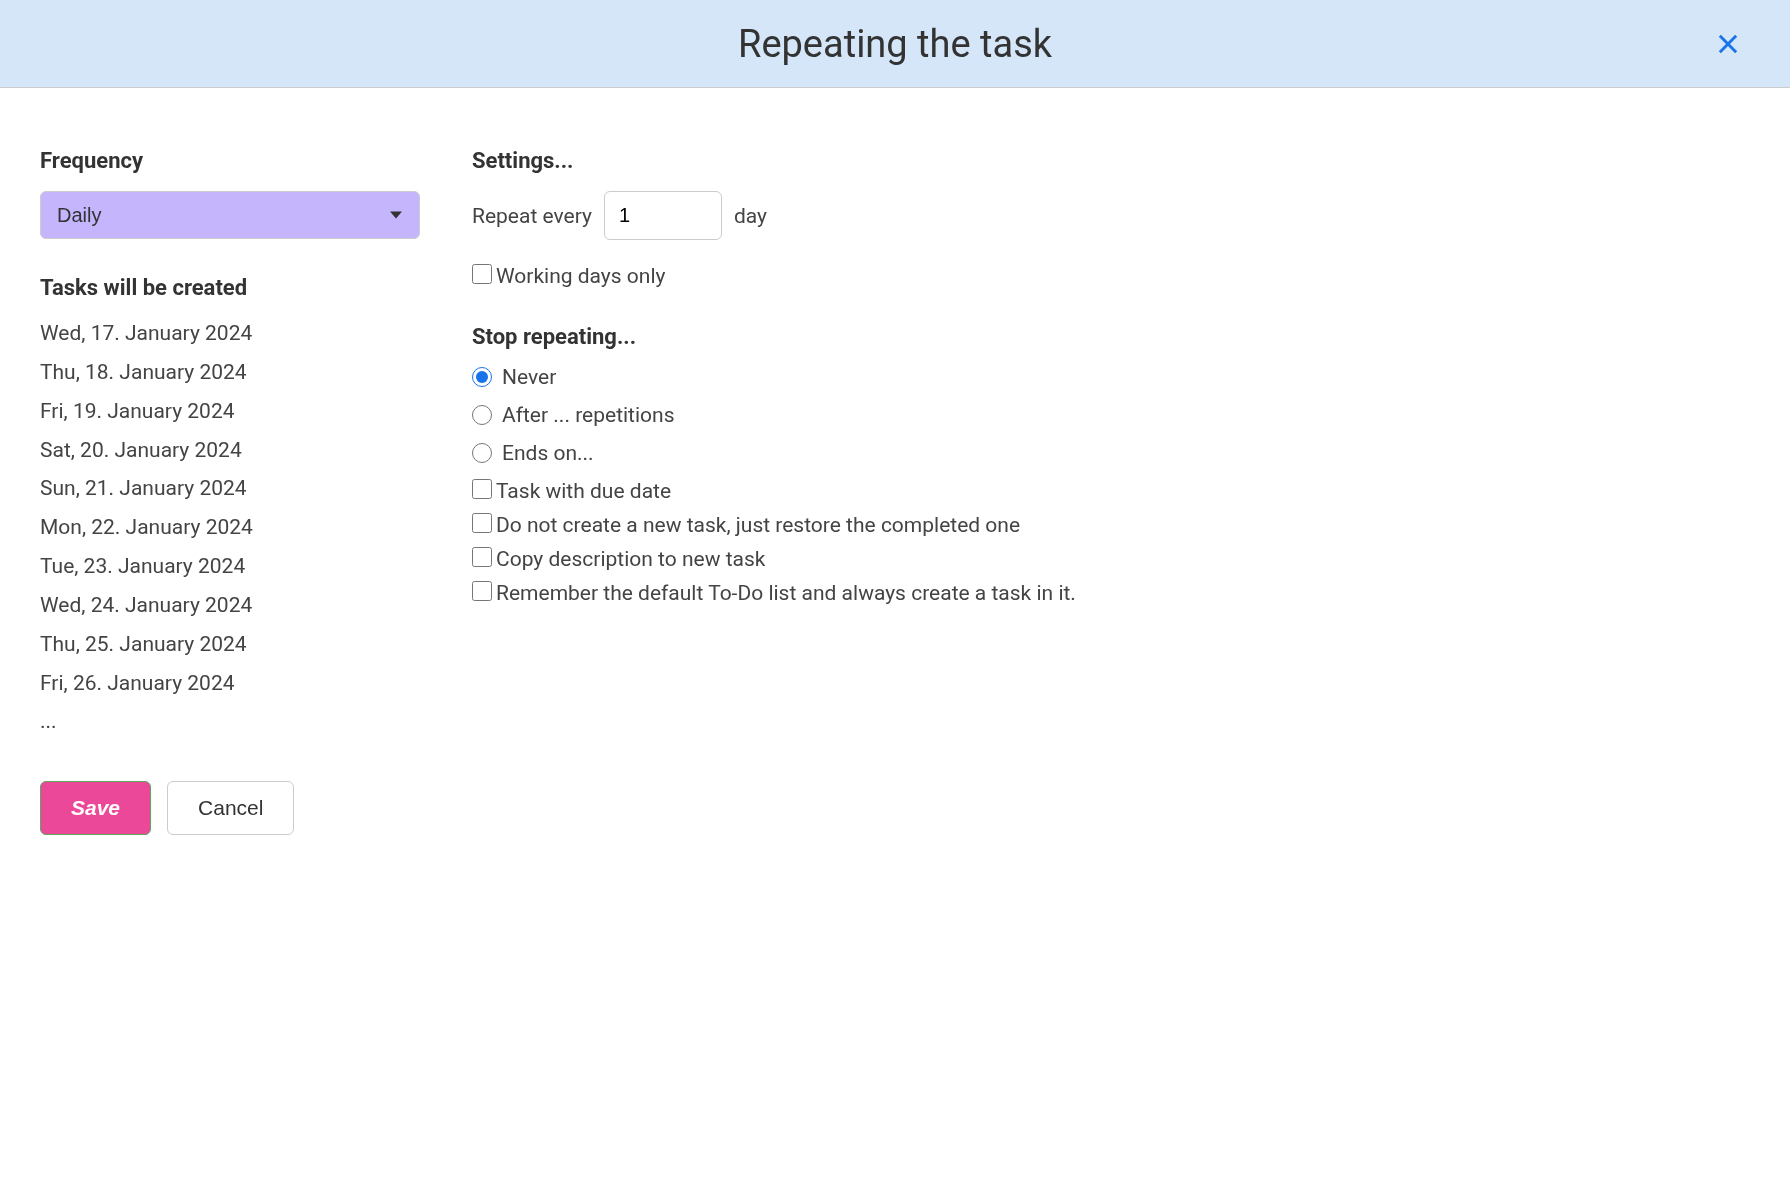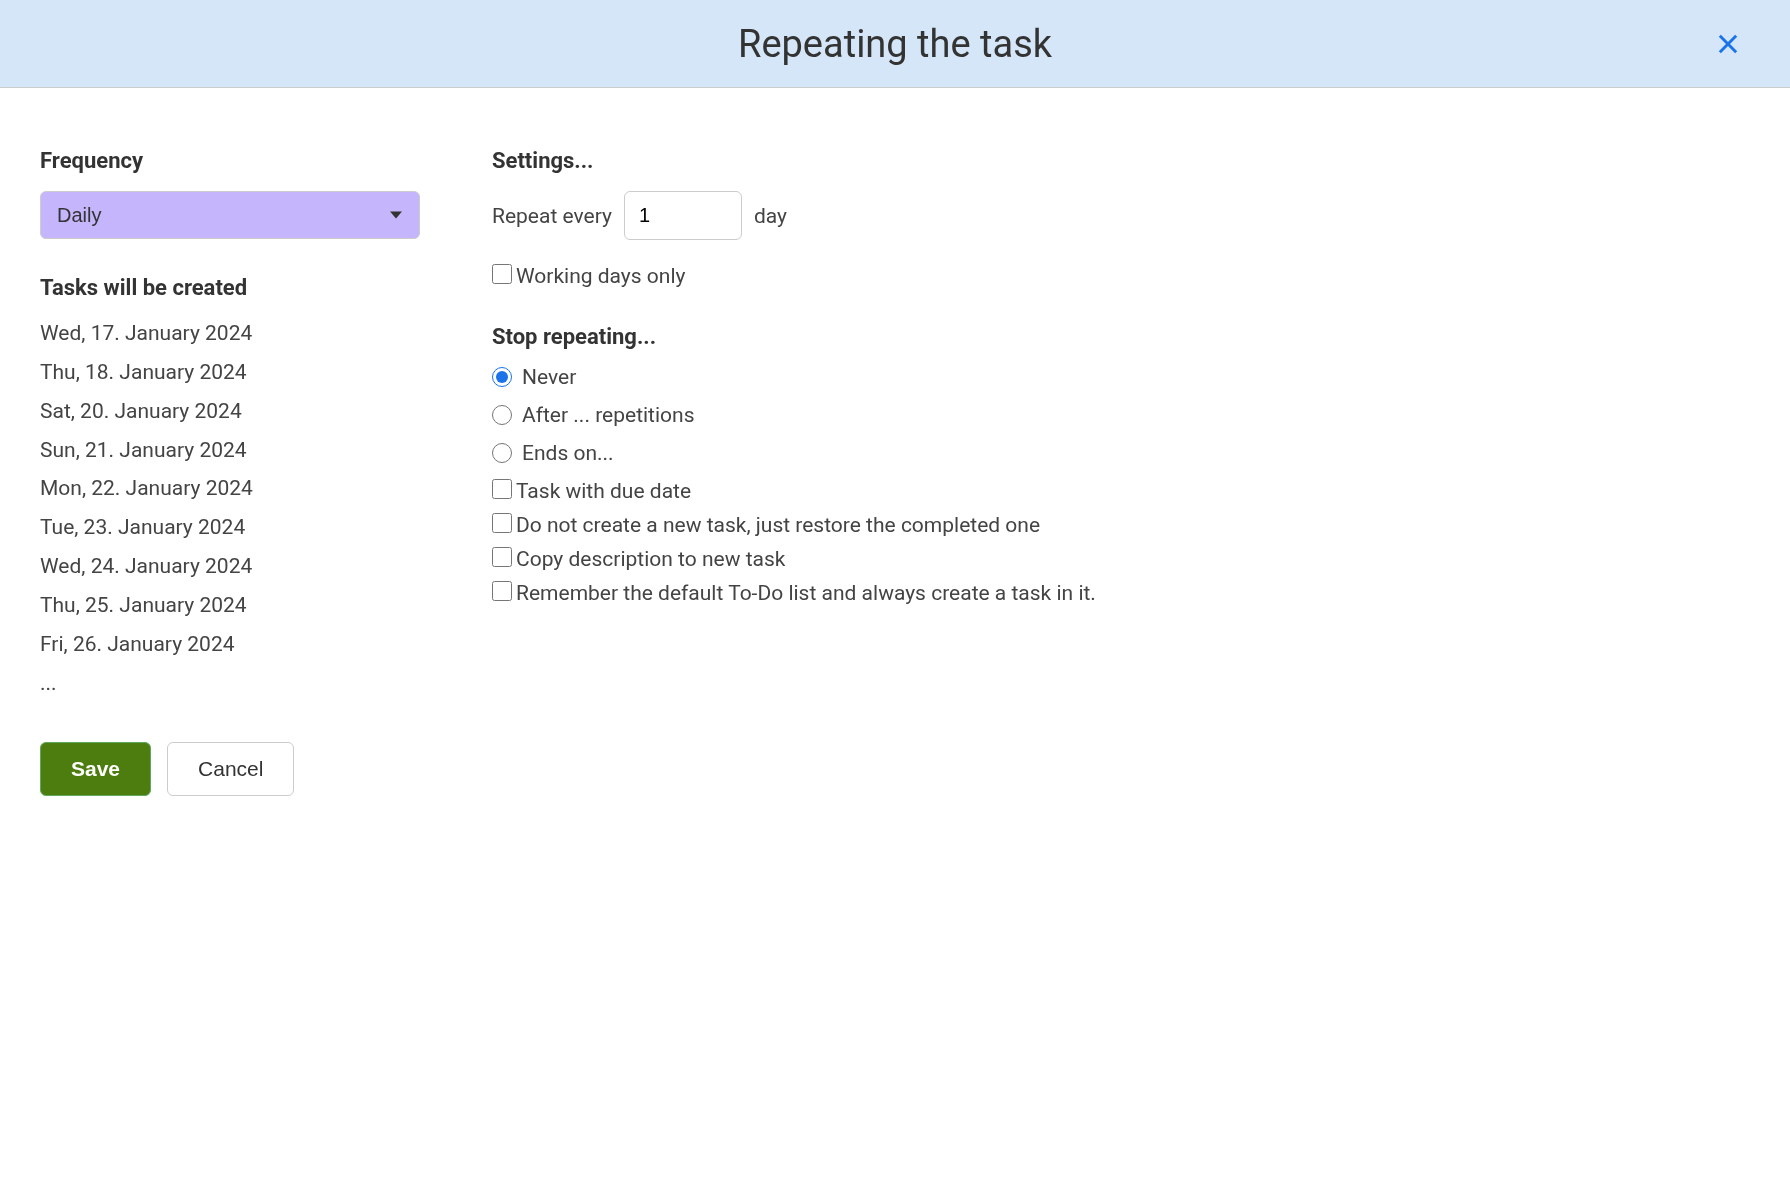--- a/index.html
+++ b/index.html
@@ -41,21 +41,21 @@
     }
     .close-btn svg {
       width: 28px;
       height: 28px;
       stroke: #1a73e8;
       stroke-width: 2.5;
     }
     .content {
       display: flex;
       padding: 60px 40px 40px 40px;
-      gap: 32px;
+      gap: 12px;
     }
     .left-col {
       width: 420px;
       flex-shrink: 0;
     }
     .right-col {
       flex: 1;
     }
     .section-heading {
       font-size: 22px;
@@ -194,24 +194,25 @@
       gap: 16px;
     }
     .btn {
       padding: 14px 30px;
       font-size: 21px;
       border-radius: 6px;
       cursor: pointer;
       border: 1px solid transparent;
     }
     .btn-save {
-      background: #4d7c0f;
+      background: #ec4899;
       color: #fff;
       font-weight: 600;
       border-color: #5ea95e;
+      font-style: italic;
     }
     .btn-cancel {
       background: #fff;
       color: #333;
       border-color: #ccc;
     }
     .working-days-row {
       margin-bottom: 36px;
     }
   </style>
@@ -233,20 +234,21 @@
     <div class="select-wrapper">
       <select>
         <option>Daily</option>
       </select>
     </div>
 
     <div class="tasks-heading">Tasks will be created</div>
     <ul class="task-list">
       <li>Wed, 17. January 2024</li>
       <li>Thu, 18. January 2024</li>
+      <li>Fri, 19. January 2024</li>
       <li>Sat, 20. January 2024</li>
       <li>Sun, 21. January 2024</li>
       <li>Mon, 22. January 2024</li>
       <li>Tue, 23. January 2024</li>
       <li>Wed, 24. January 2024</li>
       <li>Thu, 25. January 2024</li>
       <li>Fri, 26. January 2024</li>
     </ul>
     <div class="ellipsis">...</div>
   </div>

